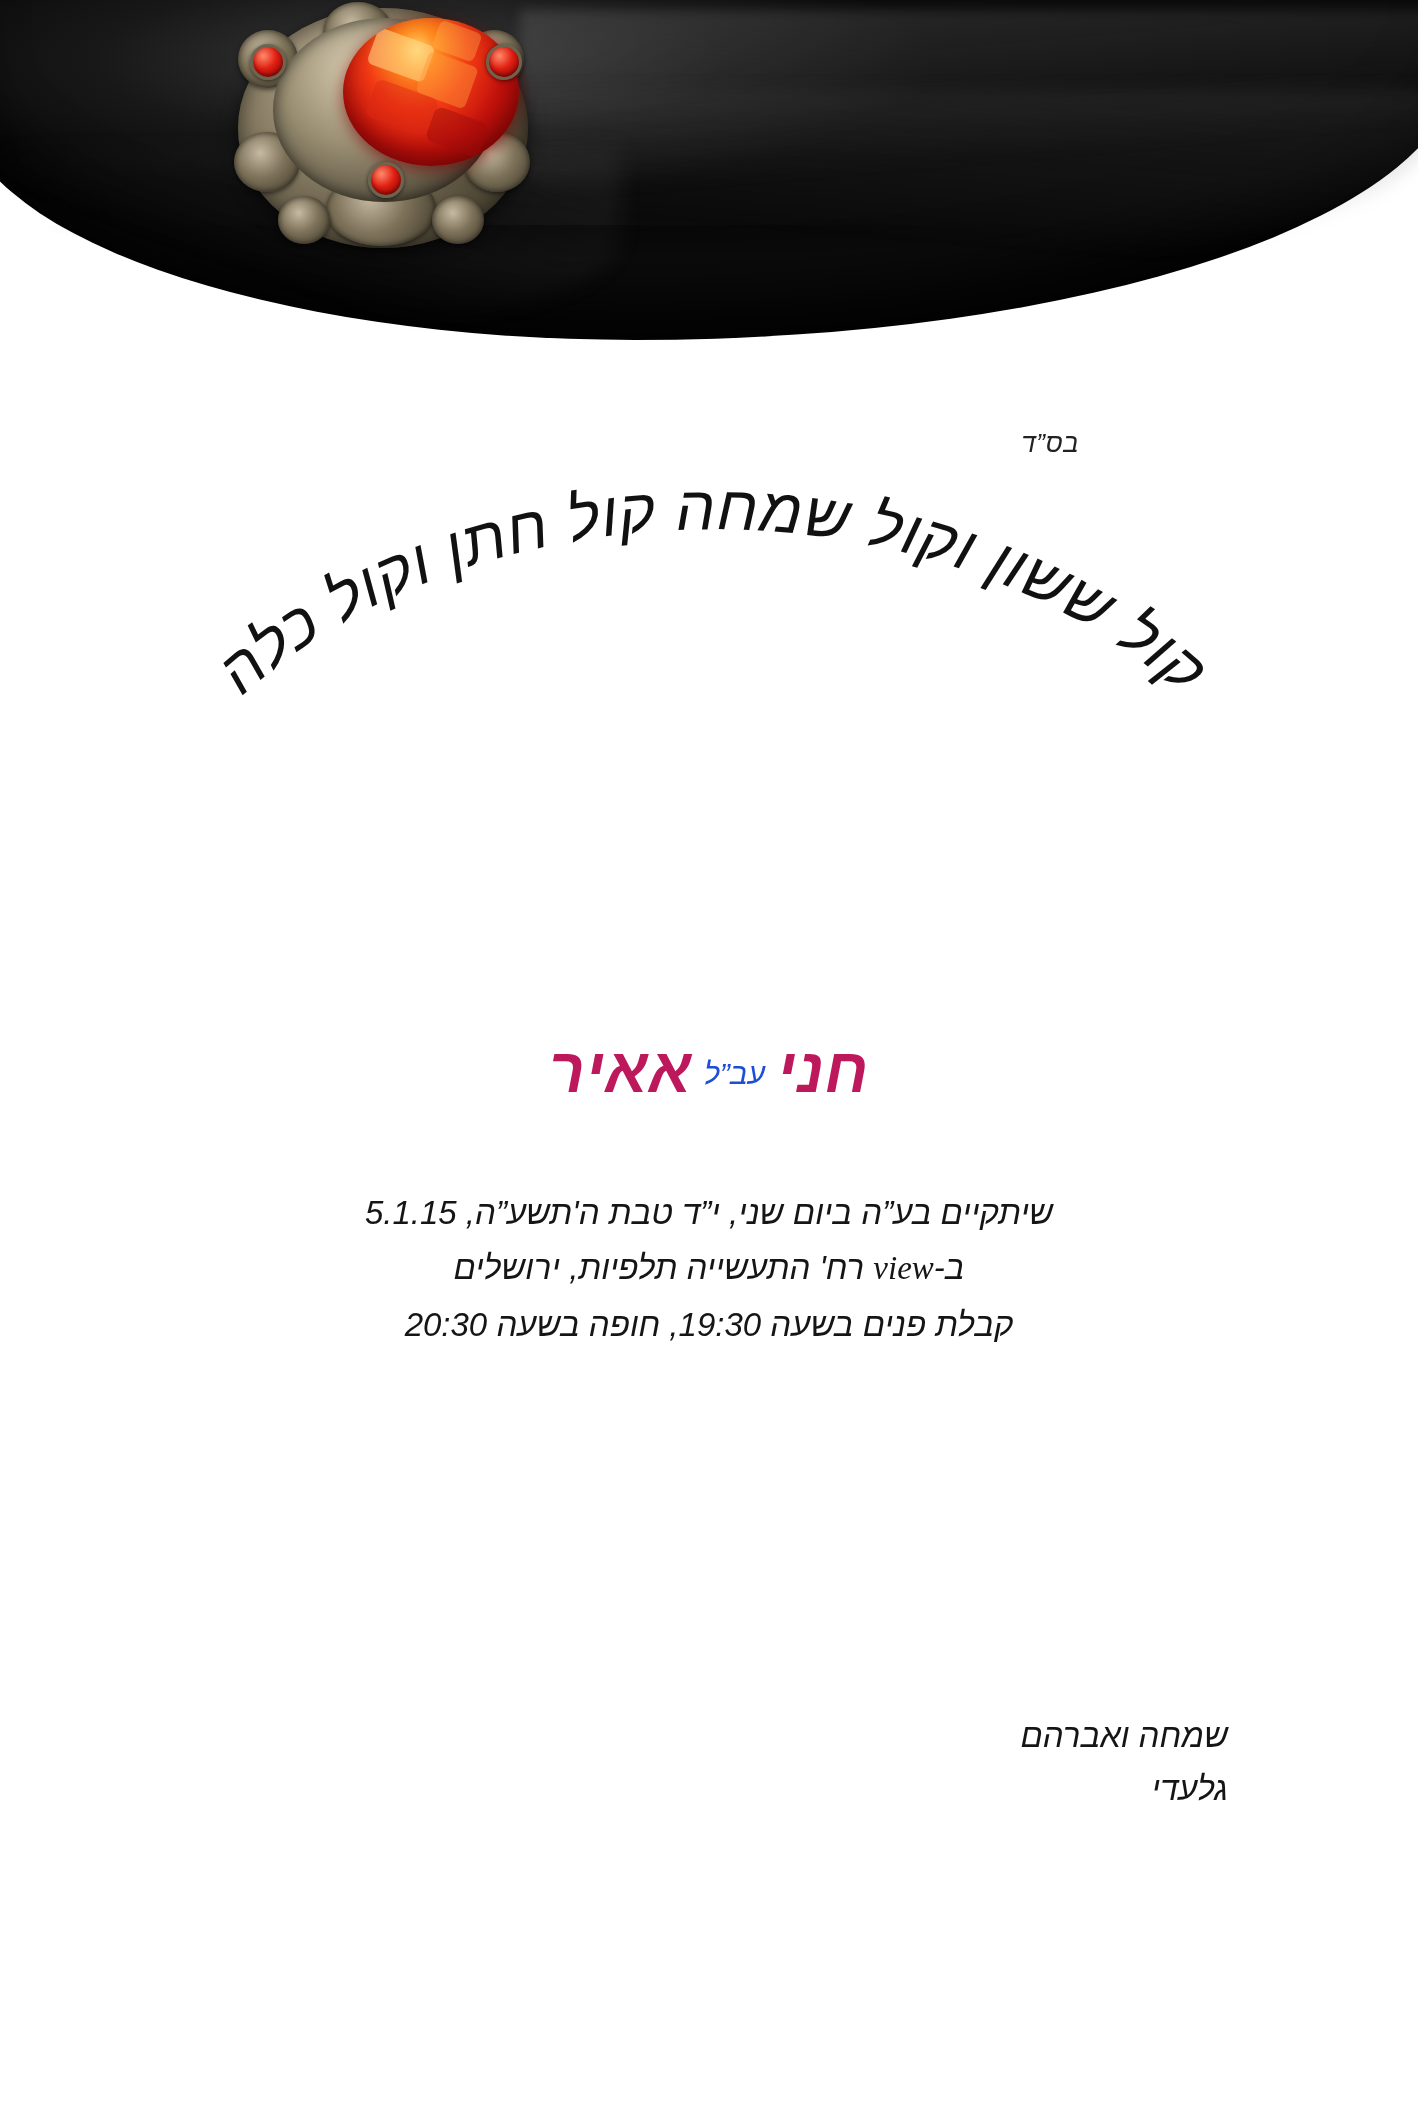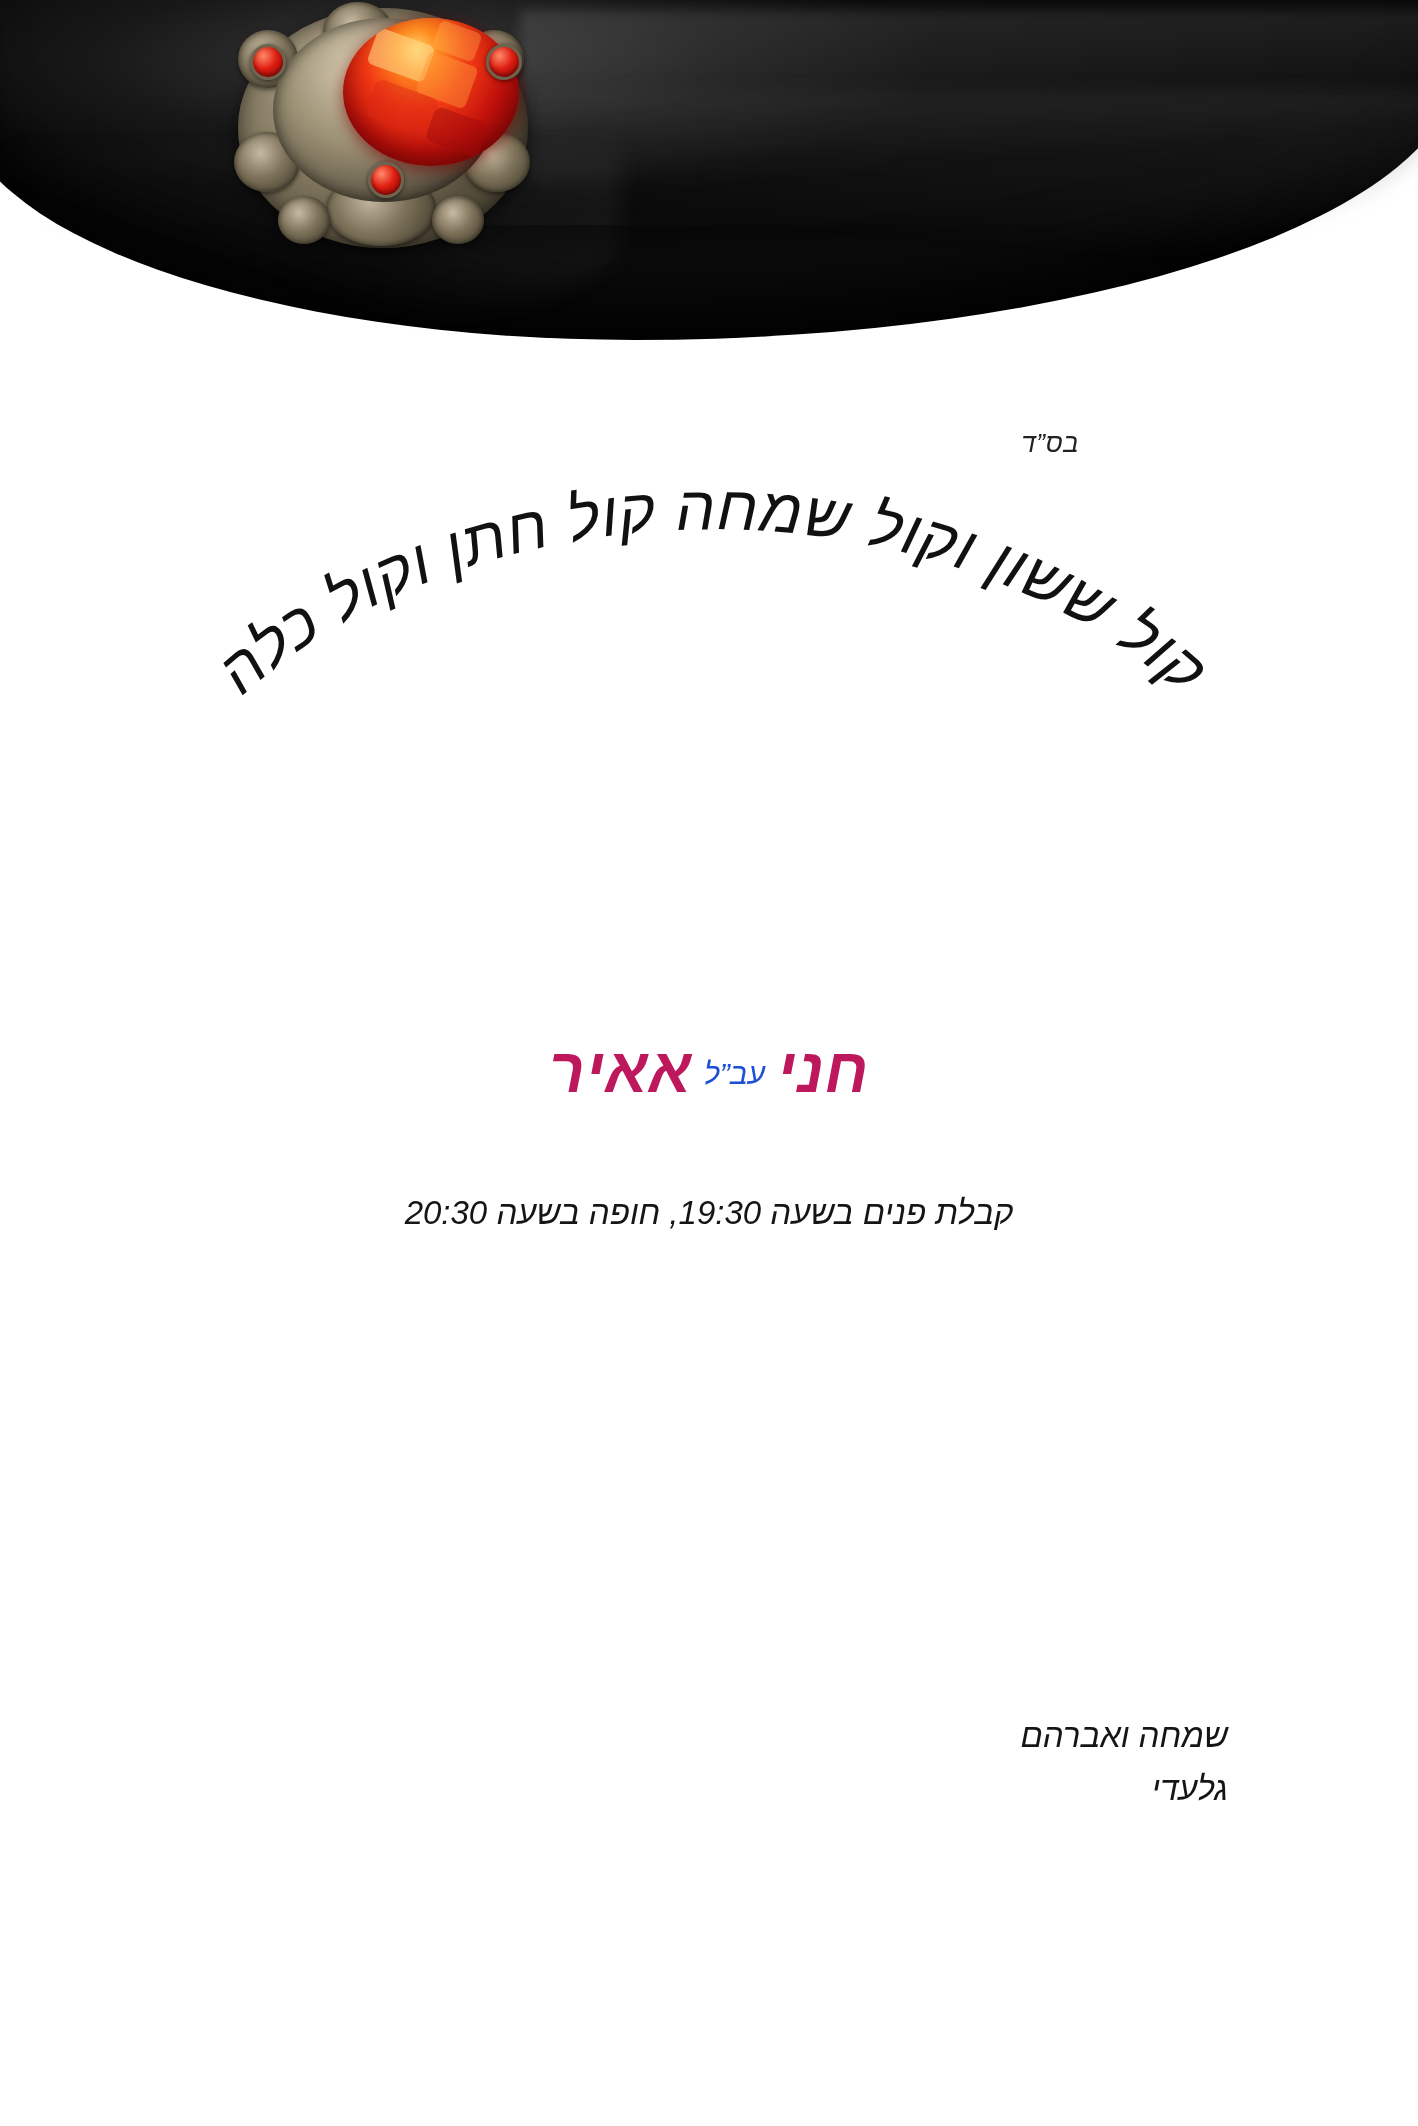--- a/index.html
+++ b/index.html
@@ -308,20 +308,24 @@
       </text>
     </svg>
   </div>
 
 
   <div class="names">
     <span class="name-big">חני</span><span class="name-link">עב”ל</span><span class="name-big">אאיר</span>
   </div>
 
   <div class="details">
+    <div>שיתקיים בע”ה ביום שני, י”ד טבת ה'תשע”ה, 5.1.15</div>
+    <div>
+      <span>ב-</span><span class="latin">view</span><span> רח' התעשייה תלפיות, ירושלים</span>
+    </div>
     <div>קבלת פנים בשעה 19:30, חופה בשעה 20:30</div>
   </div>
 
   <div class="parents">
     <div class="parent-col">
       <span>שמחה ואברהם</span>
       <span class="fam">גלעדי</span>
     </div>
   </div>
 

